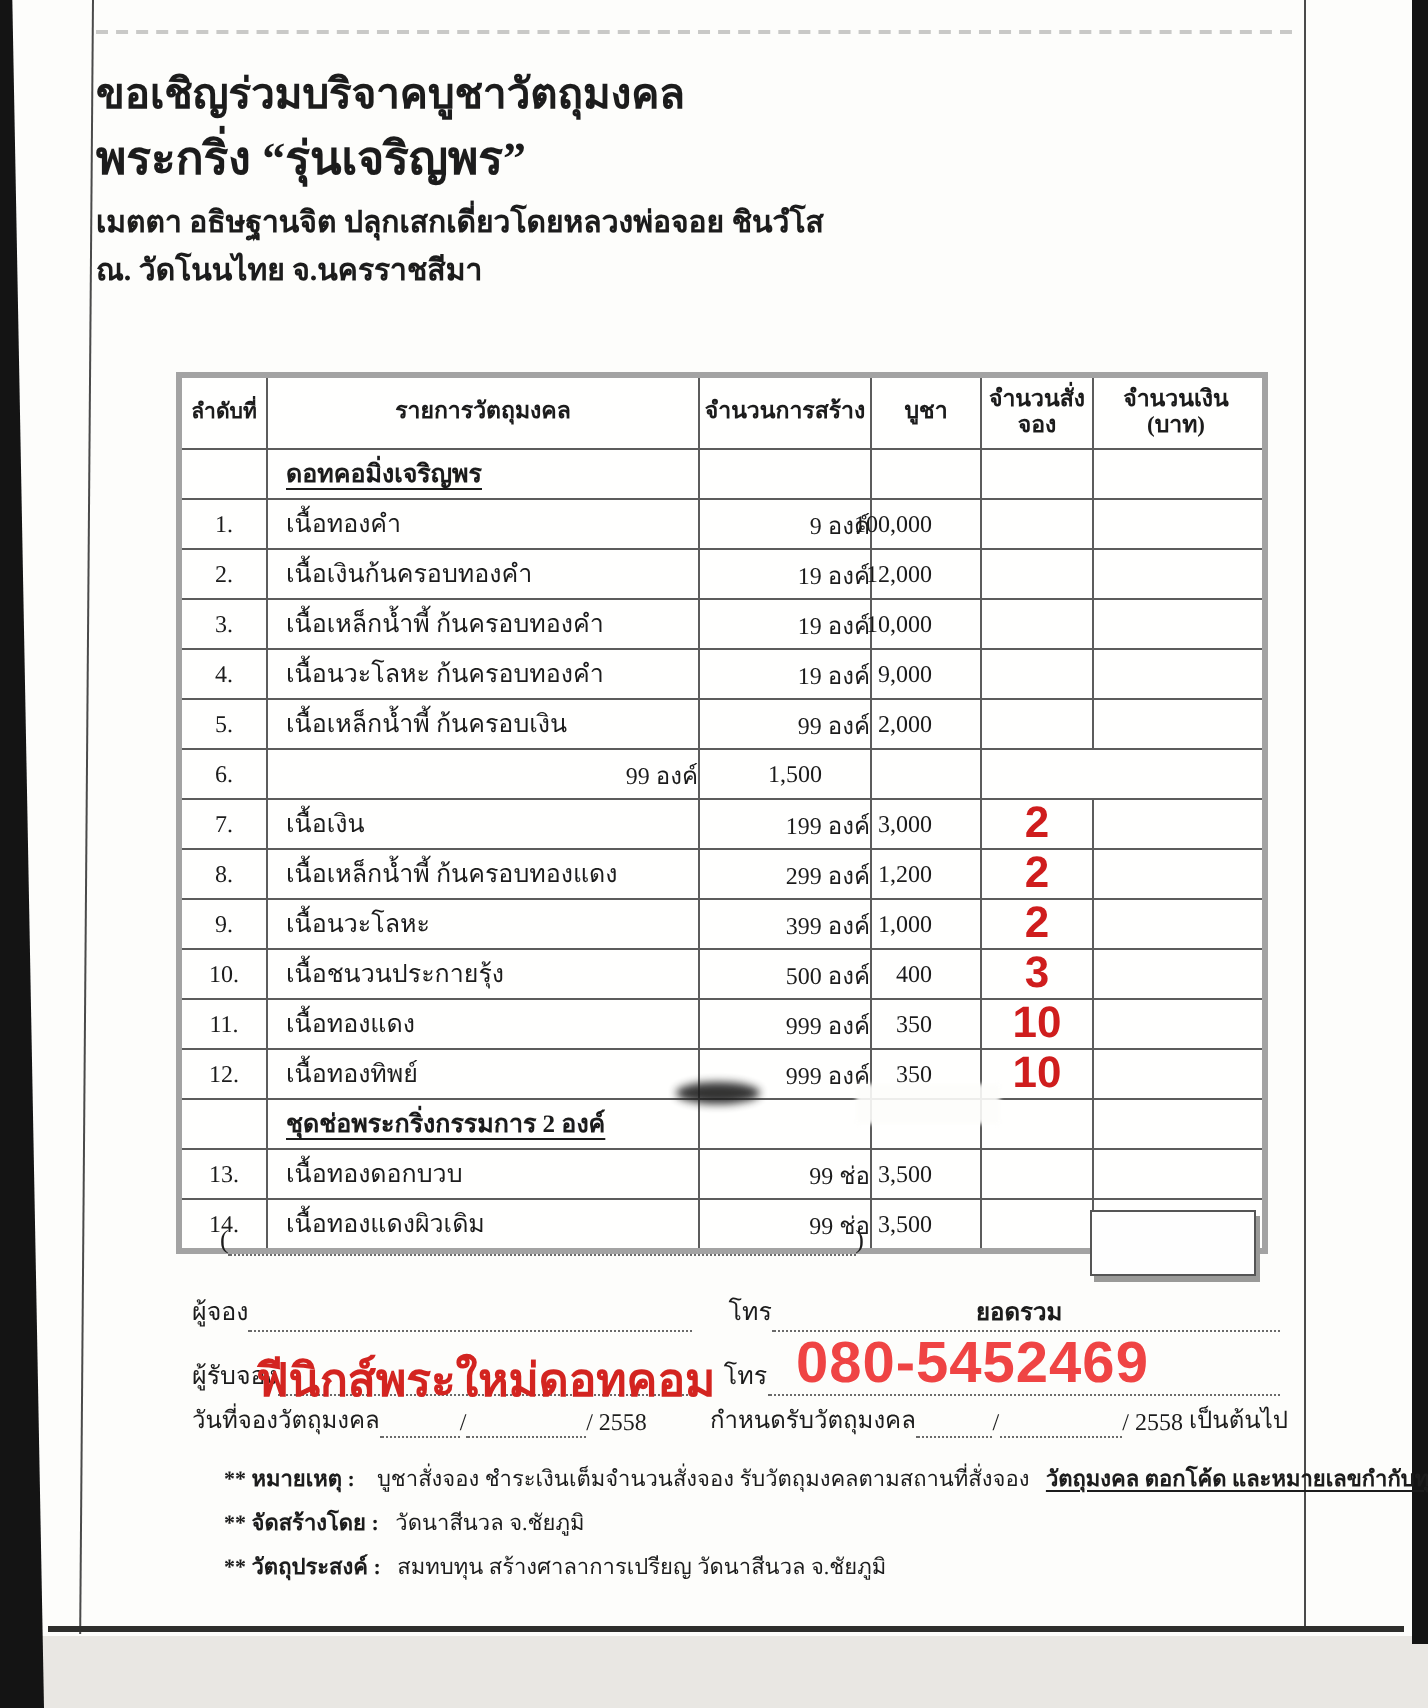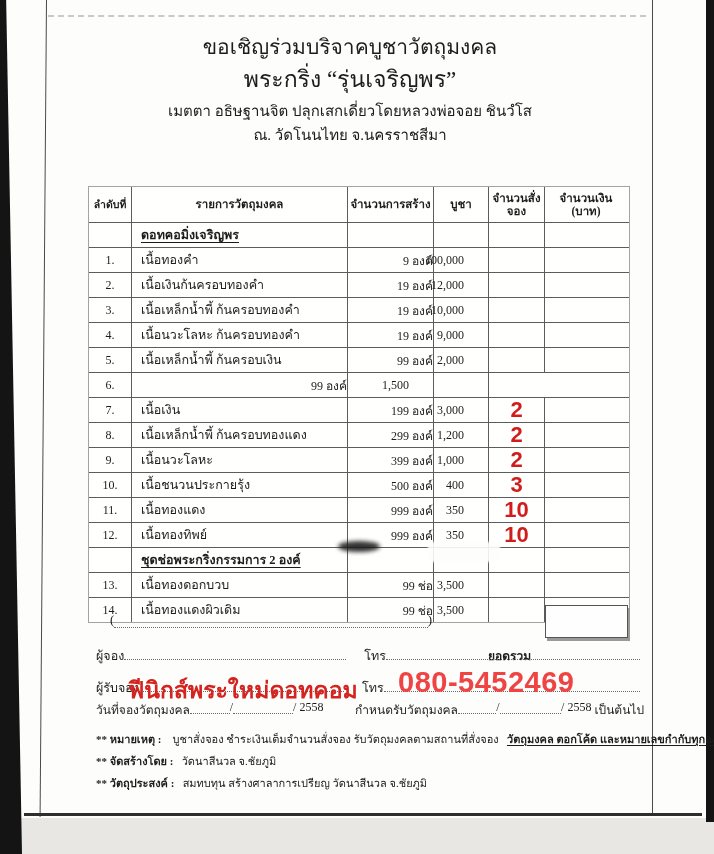--- a/index.html
+++ b/index.html
@@ -8,27 +8,27 @@
   .bottom-strip{position:absolute;left:0;top:818px;width:714px;height:36px;background:#e9e7e3;}
   .left-wedge{position:absolute;left:0;top:0;width:22px;height:854px;background:#141414;
         clip-path:polygon(0 0,28% 0,100% 100%,0 100%);}
   .right-bar{position:absolute;left:706px;top:0;width:8px;height:822px;background:#141414;}
   .vline-left{position:absolute;left:46px;top:0;width:1px;height:817px;background:#4a4a4a;
         transform:rotate(0.45deg);transform-origin:top left;}
   .vline-right{position:absolute;left:652px;top:0;width:1px;height:816px;background:#4a4a4a;}
   .cut-line{position:absolute;left:48px;top:15px;width:598px;border-top:2px dashed #c9c9c7;}
   .bottom-border{position:absolute;left:24px;top:813px;width:678px;height:3px;background:#2e2e2c;}
 
-  .center-txt{position:absolute;left:48px;width:604px;text-align:center;font-weight:normal;}
+  .center-txt{position:absolute;left:48px;width:604px;text-align:left;font-weight:bold;}
   .title1{top:30px;font-size:21px;}
   .title2{top:61px;font-size:23px;}
   .subtitle1{top:99px;font-size:15px;}
   .subtitle2{top:123px;font-size:15px;}
 
-  .doc-table{position:absolute;left:88px;top:186px;width:540px;border:1px solid #a3a3a3;background:#fffffe;}
+  .doc-table{position:absolute;left:88px;top:186px;width:540px;border:3px solid #a3a3a3;background:#fffffe;}
   .trow{display:grid;grid-template-columns:43px 216px 86px 55px 56px 82px;border-bottom:1px solid #5c5c5c;}
   .trow:last-child{border-bottom:none;}
   .thead{height:35px;}
   .rsec{height:24px;}
   .ritem{height:24px;}
   .c{border-right:1px solid #5c5c5c;display:flex;align-items:center;min-width:0;position:relative;}
   .c.last{border-right:none;}
   .hc{justify-content:center;text-align:center;font-weight:bold;font-size:11.5px;line-height:1.05;}
   .hc.small{font-size:10.5px;}
   .cno{justify-content:center;font-size:12px;}
@@ -47,36 +47,36 @@
         filter:blur(1px);opacity:.9;z-index:4;}
 
   .paren-line{position:absolute;left:110px;top:612px;width:322px;display:flex;align-items:flex-end;
         font-size:13px;}
   .dots{flex:1;border-bottom:1.5px dotted #6a6a6a;height:13px;}
   .dotspan{display:inline-block;border-bottom:1.5px dotted #6a6a6a;height:13px;vertical-align:bottom;}
   .total-label{position:absolute;left:488px;top:646px;width:54px;font-weight:bold;font-size:12px;}
   .total-box{position:absolute;left:545px;top:605px;width:81px;height:31px;border:1px solid #555;
         background:#fefefe;box-shadow:2px 3px 0 #9a9a98;}
 
-  .formline{position:absolute;display:flex;font-size:12.5px;}
+  .formline{position:absolute;display:flex;align-items:flex-end;font-size:12.5px;}
   .fl1{left:96px;top:646px;width:544px;}
   .fl2{left:96px;top:678px;width:544px;}
   .fl3{left:96px;top:700px;width:548px;font-size:12px;}
   .flabel{white-space:nowrap;}
   .gap{width:18px;}
   .red-name{position:absolute;left:128px;top:672px;font-family:"Liberation Sans","DejaVu Sans",sans-serif;
         font-weight:bold;font-size:23px;color:#d32420;z-index:3;white-space:nowrap;}
   .red-phone{position:absolute;left:398px;top:666px;font-family:"Liberation Sans","DejaVu Sans",sans-serif;
         font-weight:600;font-size:29px;color:#ef4444;z-index:3;letter-spacing:.5px;white-space:nowrap;}
 
   .note{position:absolute;left:96px;width:552px;font-size:11px;white-space:nowrap;}
   .n1{top:730px;}
   .n2{top:752px;}
   .n3{top:774px;}
-  .nprefix{font-weight:bold;}
+  .nprefix{font-weight:bold;margin-left:16px;}
   .nunderline{font-weight:bold;text-decoration:underline;text-underline-offset:2px;}
 </style>
 </head>
 <body>
 
 <div class="page">
   <div class="bottom-strip"></div>
   <div class="left-wedge"></div>
   <div class="right-bar"></div>
   <div class="vline-left"></div>

